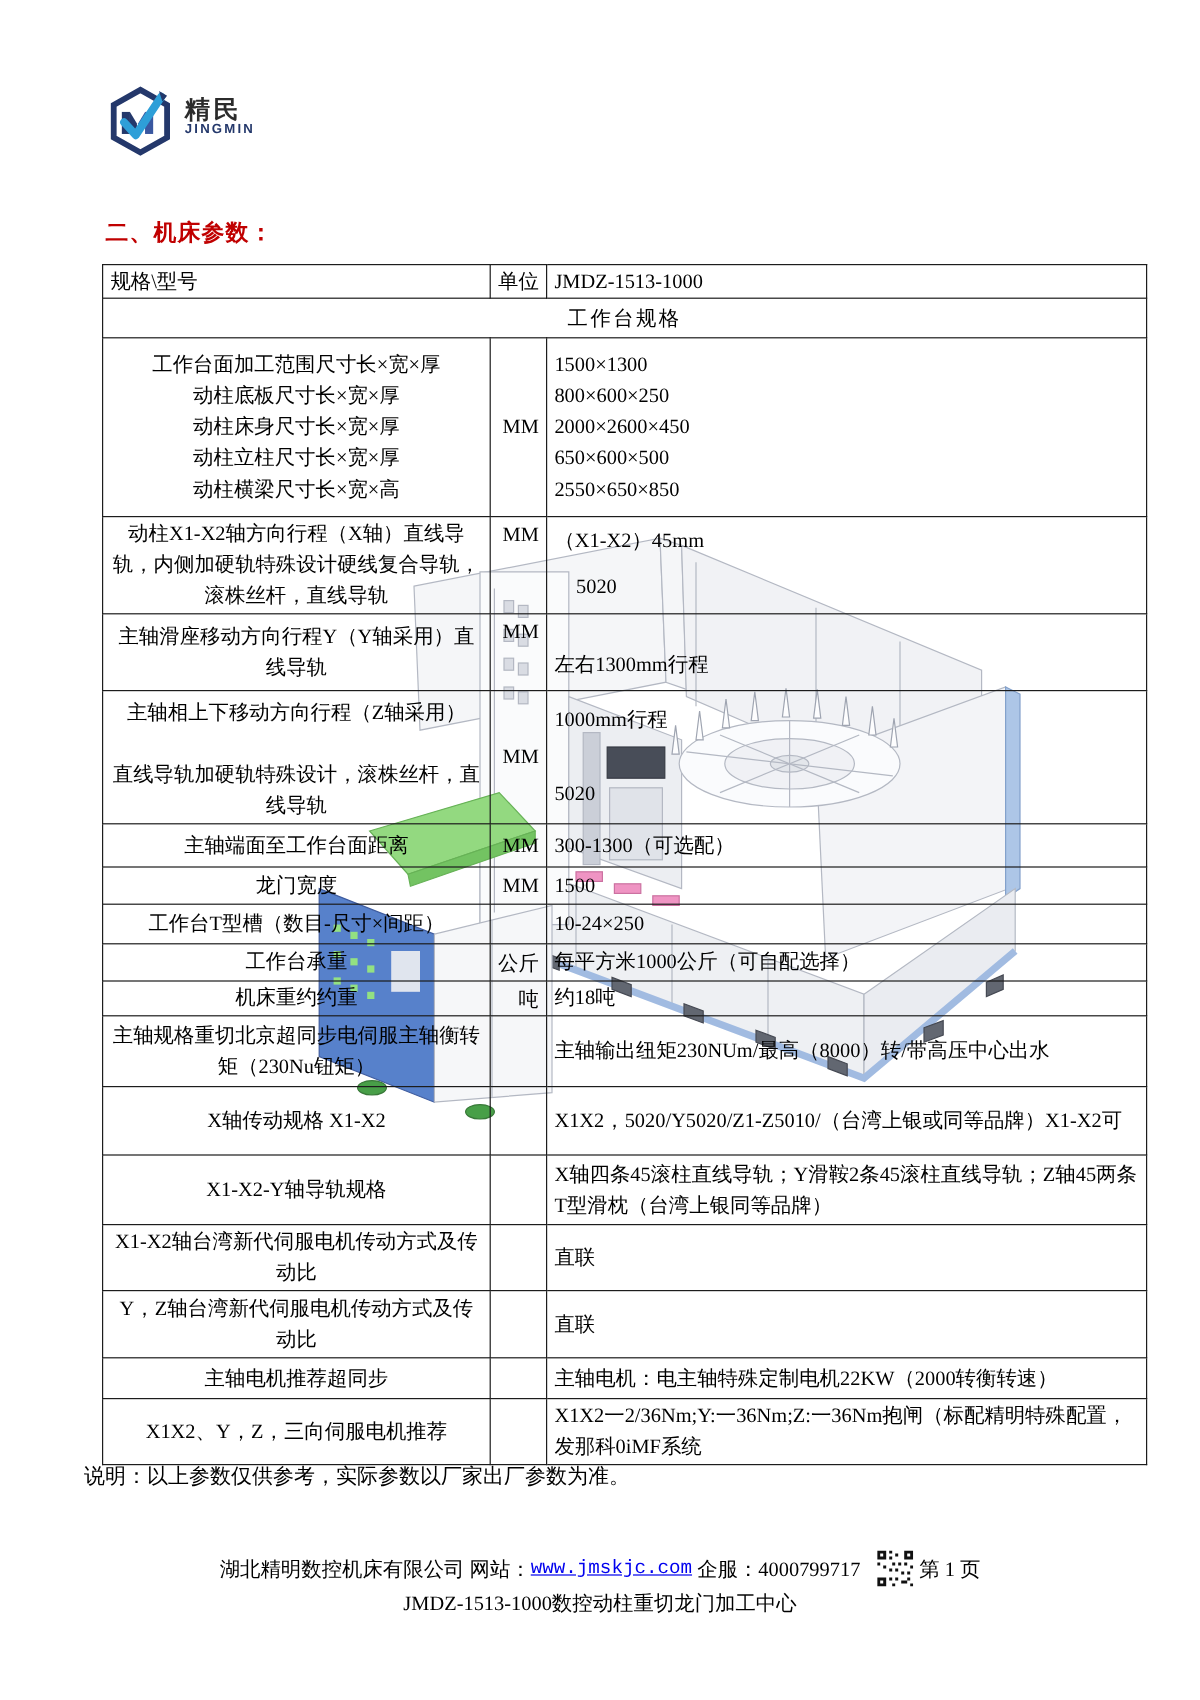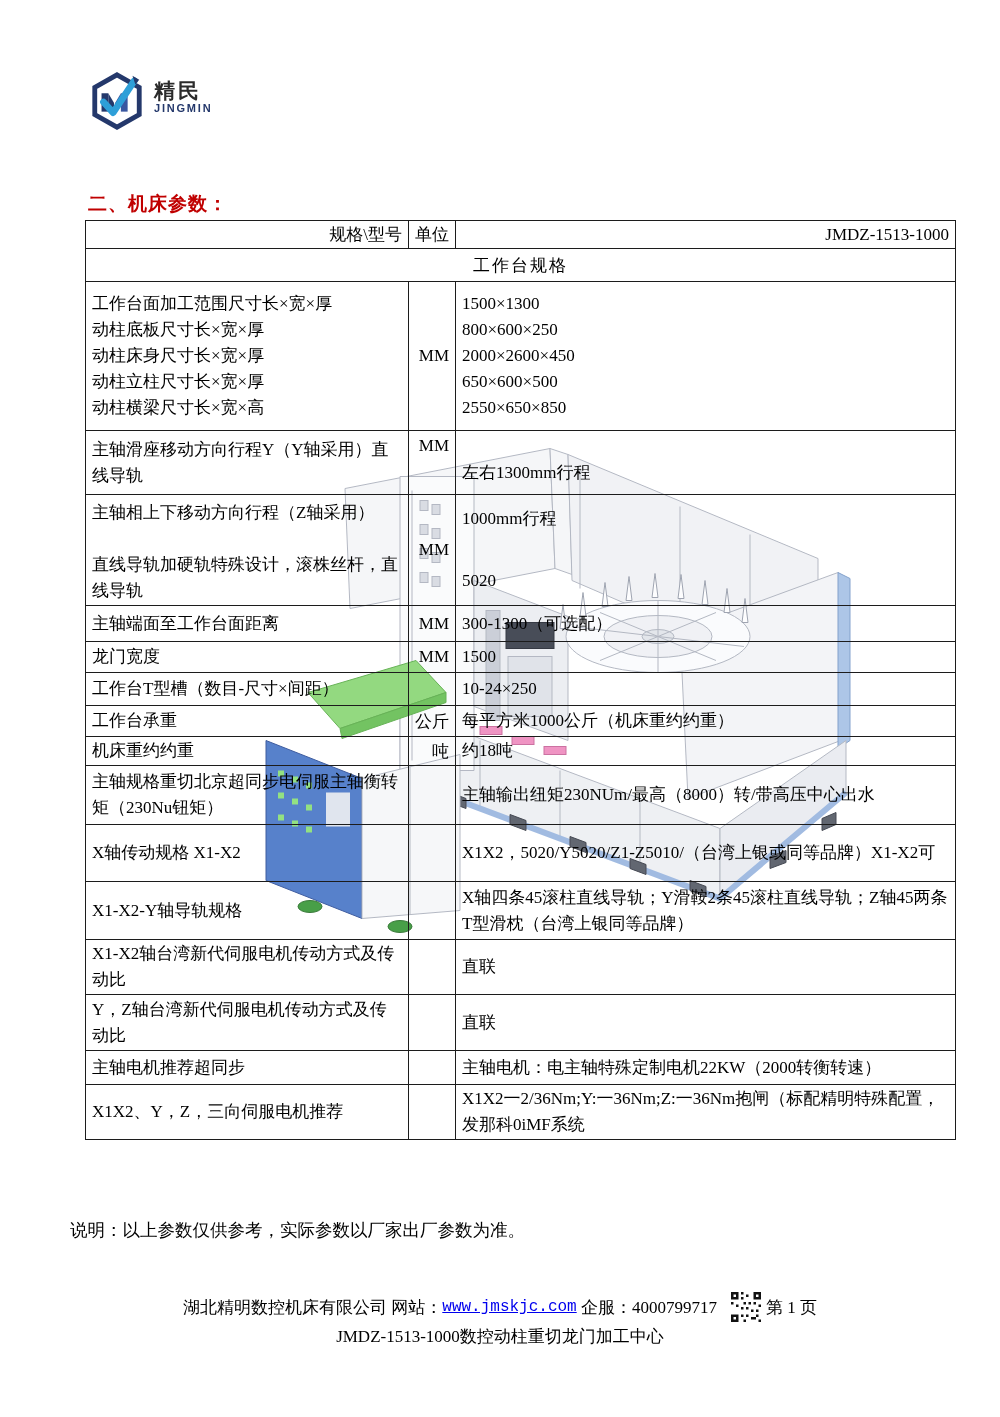--- a/index.html
+++ b/index.html
@@ -8,33 +8,33 @@
     position:relative; width:1000px; height:1417px; background:#ffffff;
     font-family:"Liberation Serif","DejaVu Serif",serif; color:#000;
     overflow:hidden;
   }
   
   .logo { position:absolute; left:88px; top:70px; display:flex; align-items:flex-start; }
   .logo-text { margin-left:8px; margin-top:10px; }
   .logo-zh { font-size:21px; font-weight:bold; color:#2b2b2b; letter-spacing:3px; line-height:22px; }
   .logo-en { font-size:11px; font-weight:bold; color:#24386b; letter-spacing:1.8px; line-height:13px; font-family:"Liberation Sans",sans-serif; }
   
-  .heading { position:absolute; left:88px; top:191px; font-size:19px; font-weight:bold; color:#c00000; letter-spacing:1px; }
+  .heading { position:absolute; left:88px; top:181px; font-size:19px; font-weight:bold; color:#c00000; letter-spacing:1px; }
   
   .table-wrap { position:absolute; left:85px; top:220px; width:870px; }
   .watermark { position:absolute; left:165px; top:218px; width:710px; height:515px; z-index:0; pointer-events:none; }
   table.spec { border-collapse:collapse; table-layout:fixed; width:870px; position:relative; z-index:1; background:transparent; }
   table.spec th, table.spec td {
     border:1px solid #1c1c1c; font-size:17px; font-weight:normal;
     padding:1px 6px; background:transparent; overflow:hidden;
   }
   table.spec { border:1.5px solid #1c1c1c; }
-  .head-row th { text-align:right; font-size:18px; }
+  .head-row th { text-align:left; font-size:18px; }
   .section-row td { text-align:center; font-size:18px; letter-spacing:2px; }
-  td.lbl { text-align:left; vertical-align:middle; line-height:26px; }
+  td.lbl { text-align:center; vertical-align:middle; line-height:26px; }
   td.unit { text-align:right; vertical-align:middle; font-size:16px; }
   td.unit.u-top { vertical-align:top; padding-top:5px; }
   td.val { text-align:left; vertical-align:middle; padding-left:8px; line-height:26px; }
   .ml { line-height:29.5px; }           
   .v-ind { padding-left:18px; }
   .gap-sm { margin-top:6px; }
   .gap-md { margin-top:12px; }
   .r3-l1 { margin-top:4px; }
   .r3-l2 { margin-top:26px; }
   .r3v-l1 { margin-top:10px; }
@@ -199,20 +199,28 @@
         <td class="unit">MM</td>
         <td class="val ml">
           <div>1500×1300</div>
               <div>800×600×250</div>
           <div>2000×2600×450</div>
               <div>650×600×500</div>
           <div>2550×650×850</div>
         </td>
       </tr>
 
+      <tr style="height:79px">
+        <td class="lbl">动柱X1-X2轴方向行程（X轴）直线导轨，内侧加硬轨特殊设计硬线复合导轨，滚株丝杆，直线导轨</td>
+        <td class="unit u-top">MM</td>
+        <td class="val" style="vertical-align:top">
+          <div class="gap-sm">（X1-X2）45mm</div>
+          <div class="gap-md v-ind">5020</div>
+        </td>
+      </tr>
 
       <tr style="height:64px">
         <td class="lbl">主轴滑座移动方向行程Y（Y轴采用）直线导轨</td>
         <td class="unit u-top">MM</td>
         <td class="val" style="vertical-align:bottom;padding-bottom:8px">左右1300mm行程</td>
       </tr>
 
       <tr style="height:103px">
         <td class="lbl" style="vertical-align:top">
           <div class="r3-l1">主轴相上下移动方向行程（Z轴采用）</div>
@@ -236,21 +244,21 @@
         <td class="val">1500</td>
       </tr>
       <tr style="height:33px">
         <td class="lbl">工作台T型槽（数目-尺寸×间距）</td>
         <td class="unit"></td>
         <td class="val">10-24×250</td>
       </tr>
       <tr style="height:31px">
         <td class="lbl">工作台承重</td>
         <td class="unit">公斤</td>
-        <td class="val">每平方米1000公斤（机床重约约重）</td>
+        <td class="val">每平方米1000公斤（可自配选择）</td>
       </tr>
       <tr style="height:29px">
         <td class="lbl">机床重约约重</td>
         <td class="unit">吨</td>
         <td class="val">约18吨</td>
       </tr>
       <tr style="height:59px">
         <td class="lbl">主轴规格重切北京超同步电伺服主轴衡转矩（230Nu钮矩）</td>
         <td class="unit"></td>
         <td class="val">主轴输出纽矩230NUm/最高（8000）转/带高压中心出水</td>

